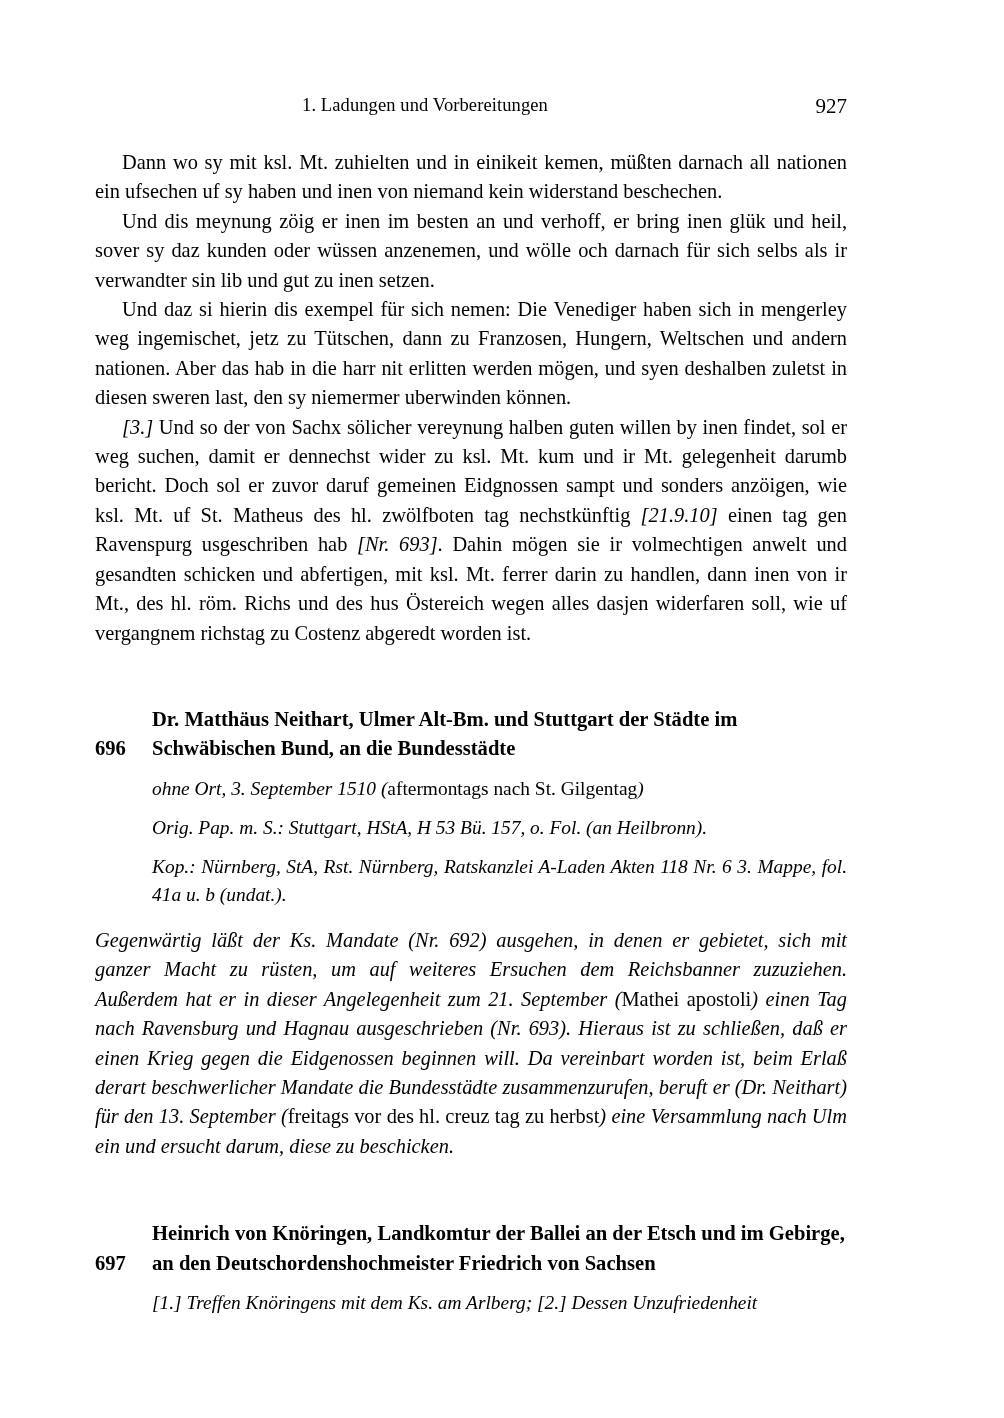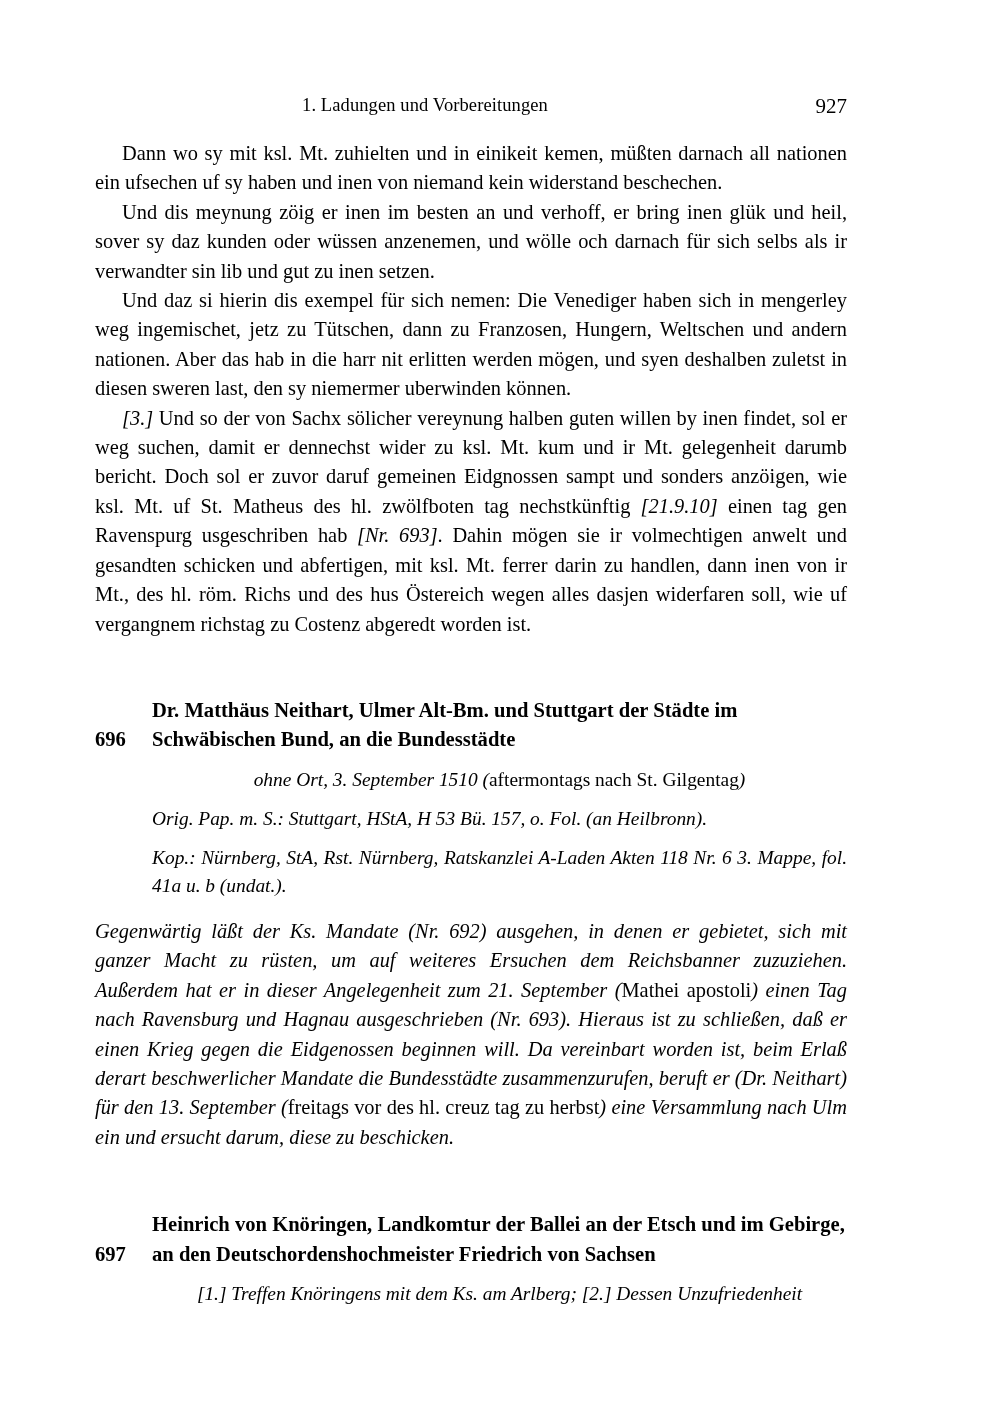--- a/index.html
+++ b/index.html
@@ -51,21 +51,21 @@
     letter-spacing: 0.1px;
   }
   .runhead-folio {
     position: absolute;
     right: 0;
     font-size: 21px;
   }
 
   
   .body-block {
-    margin-top: 19px;
+    margin-top: 28px;
     font-size: 20.4px;
     line-height: 29.4px;
     text-align: justify;
     text-justify: inter-word;
     hyphens: none;
   }
   .body-block p {
     margin: 0;
     text-indent: 27px;
     text-align: justify;
@@ -98,21 +98,21 @@
   }
 
   .entry-sub {
     margin-left: 57px;
     font-size: 19.4px;
     line-height: 28px;
     font-style: italic;
   }
   .entry-sub .rom { font-style: normal; }
 
-  .entry-date { margin-top: 11px; text-align: center; }
+  .entry-date { margin-top: 11px; }
   .entry-orig { margin-top: 11px; }
   .entry-kop  { margin-top: 11px; text-align: justify; }
 
   .regest {
     margin-top: 17px;
     font-size: 20.4px;
     line-height: 29.4px;
     font-style: italic;
     text-align: justify;
   }

